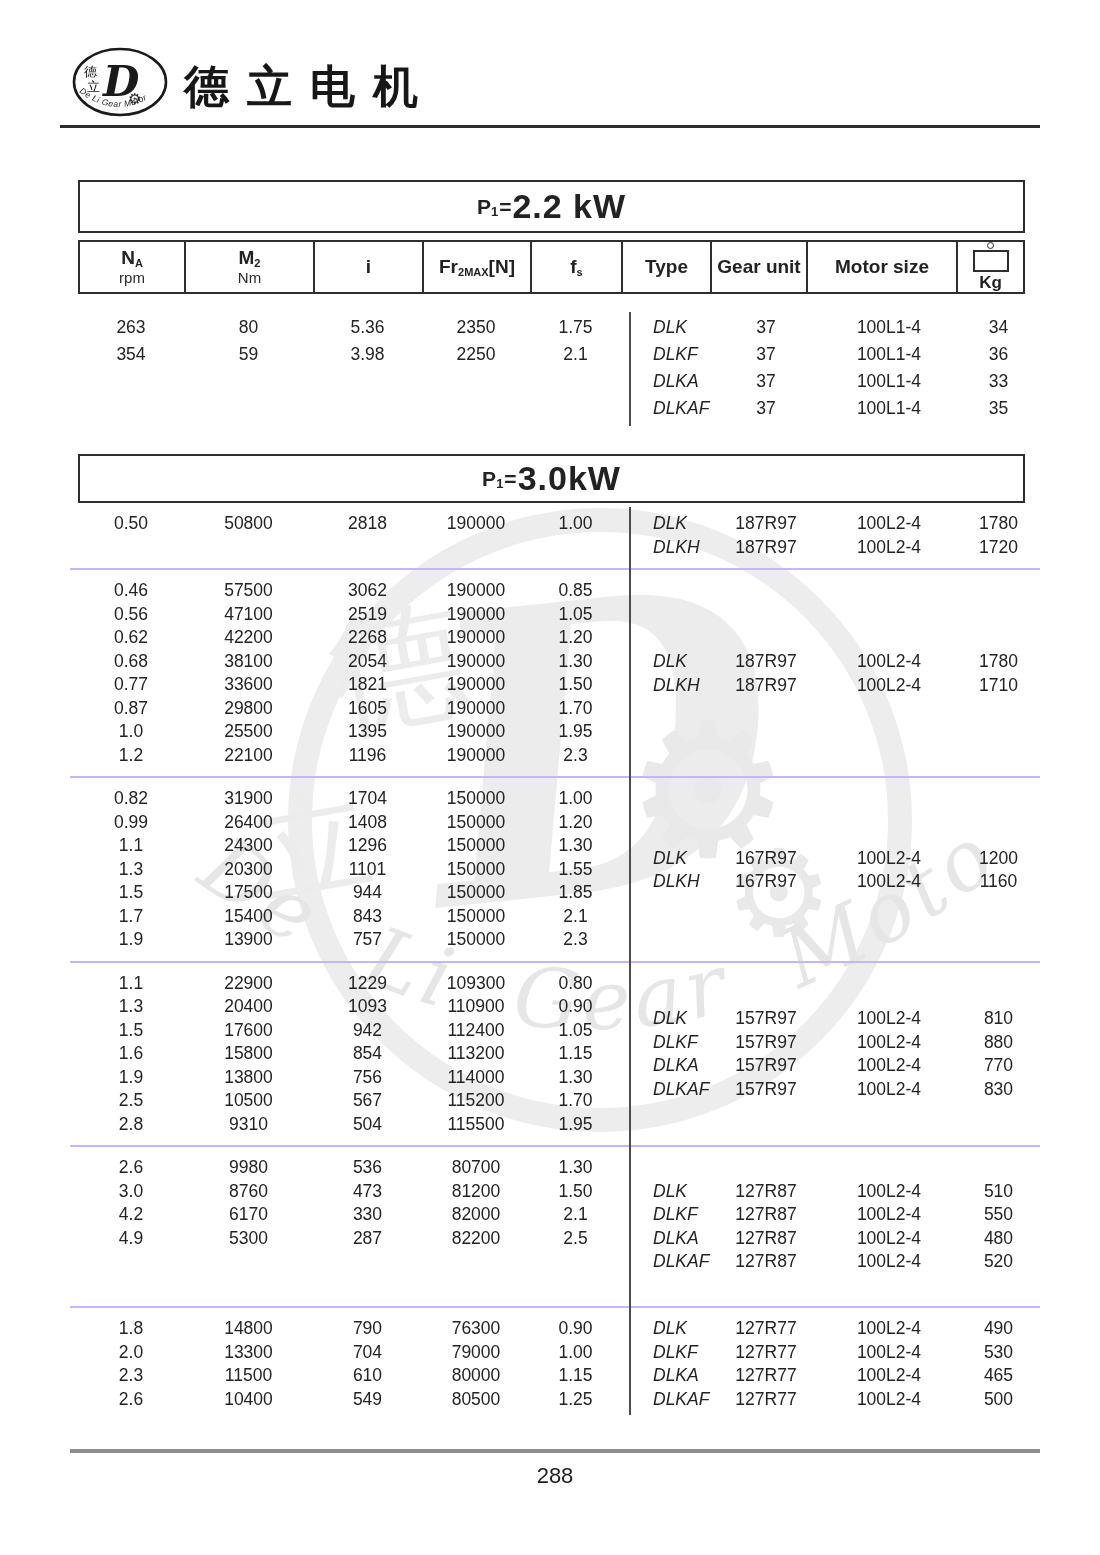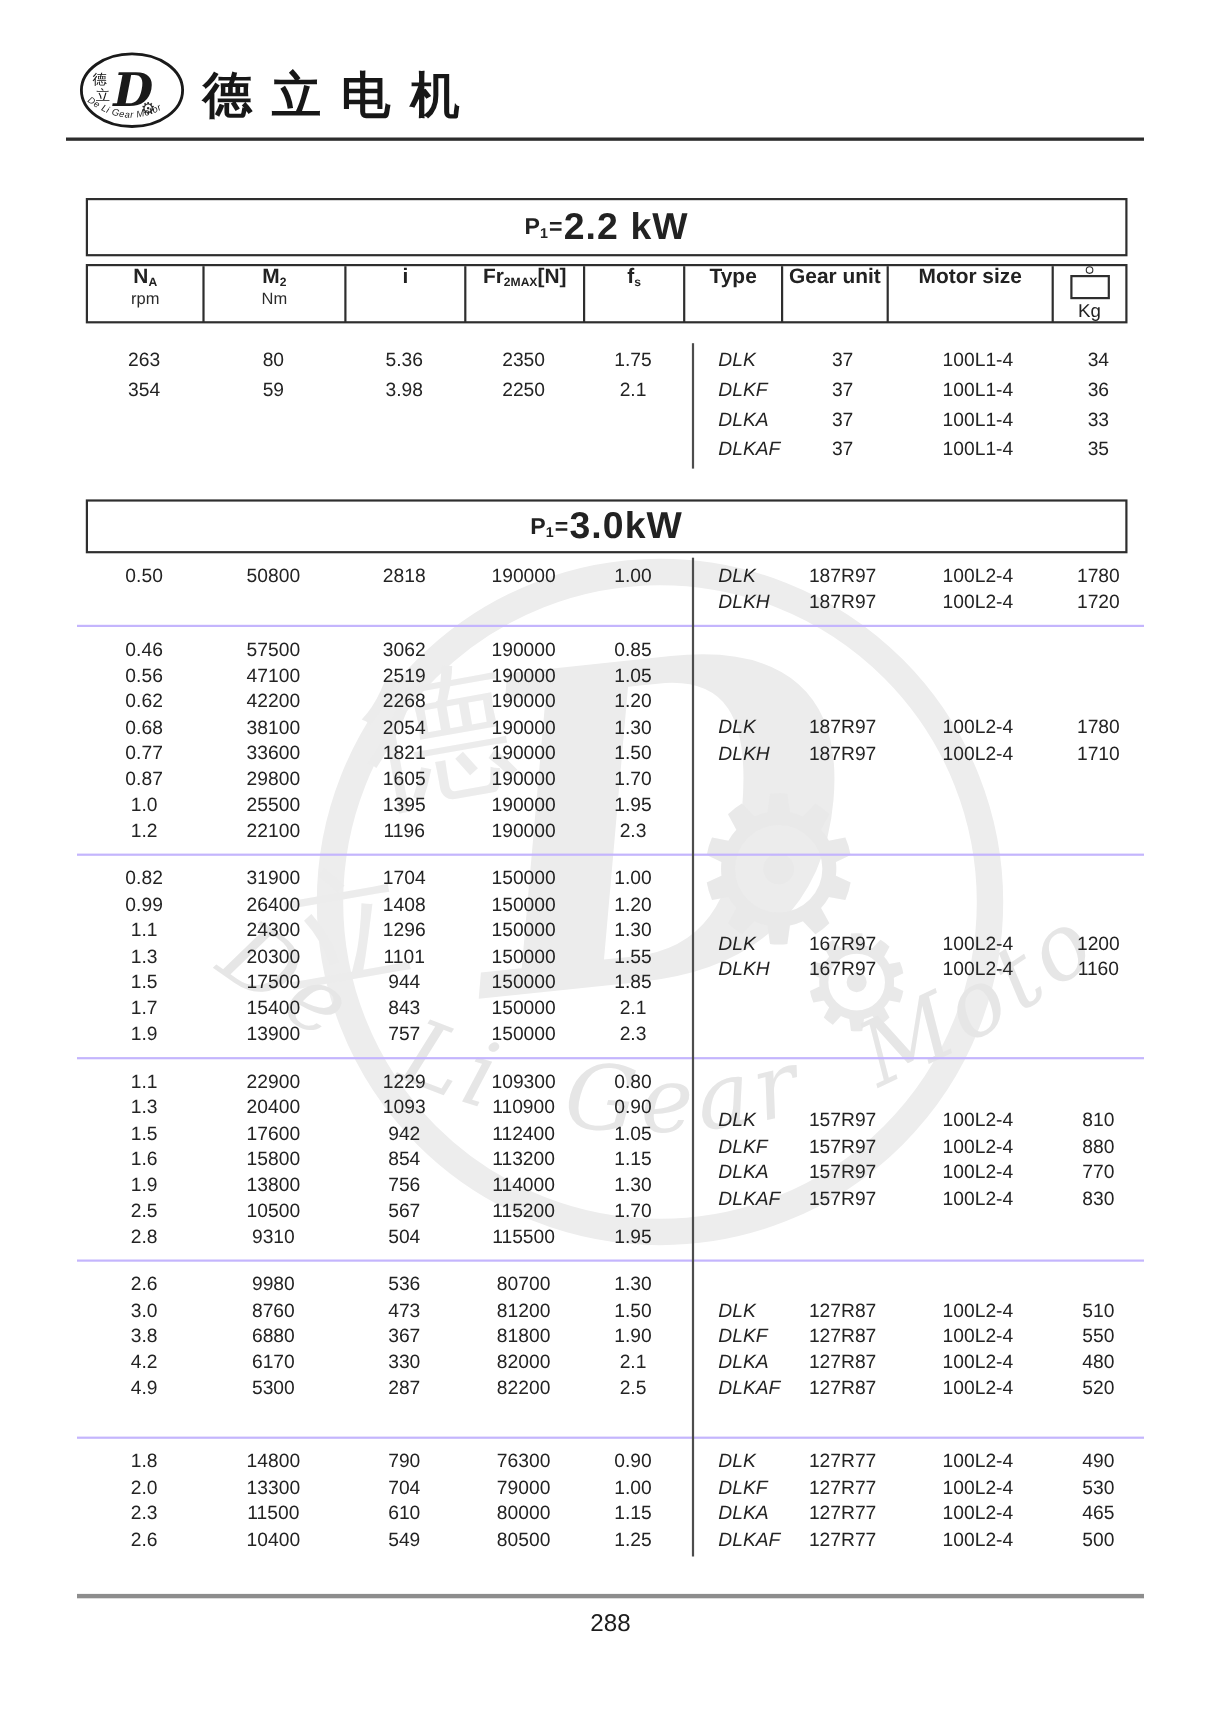--- a/index.html
+++ b/index.html
@@ -33,30 +33,30 @@
   .title-eq{font-size:21px;font-weight:700;margin:0 1px;}
   .title-val{font-size:34px;font-weight:700;letter-spacing:1px;}
 
   
   .headerrow{
     margin:7px 0 0 8px;width:947px;box-sizing:border-box;
     border:2px solid #2e2e2e;height:54px;
     display:grid;grid-template-columns:106px 129px 109px 108px 91px 89px 96px 150px auto;
   }
   .hcell{
-    display:flex;flex-direction:column;align-items:center;
+    display:flex;flex-direction:column;align-items:center;justify-content:center;
     border-right:2px solid #2e2e2e;box-sizing:border-box;line-height:1.1;
   }
   .hcell:last-child{border-right:none;}
   .hmain{font-weight:700;font-size:19px;white-space:nowrap;}
   .hsub{font-size:11px;font-weight:700;position:relative;top:3px;}
   .hunit{font-size:15px;font-weight:400;color:#2b2b2b;margin-top:1px;}
   .wring{width:7px;height:7px;border:1.8px solid #2e2e2e;border-radius:50%;margin:0 auto;background:#fff;box-sizing:border-box;}
   .wbox{width:36px;height:22px;border:2px solid #2e2e2e;box-sizing:border-box;background:#fff;margin-top:1px;}
-  .kglabel{font-size:17px;font-weight:400;margin-top:2px;}
+  .kglabel{font-size:17px;font-weight:700;margin-top:2px;}
 
   
   .t1data{position:relative;height:118px;margin-top:18px;}
   .t1data .lrows{position:absolute;left:8px;top:2px;}
   .t1data .rrows{position:absolute;left:559px;top:2px;}
   .t1data .row5,.t1data .row4{height:27px;}
   .divider{position:absolute;left:559px;top:0;bottom:4px;width:2px;background:#4d4d4d;}
 
   .row5{display:grid;grid-template-columns:106px 129px 109px 108px 91px;}
   .row4{display:grid;grid-template-columns:89px 96px 150px 69px;}
@@ -469,27 +469,20 @@
               <span>1.30</span>
             </div>
             <div class="row5">
               <span>3.0</span>
               <span>8760</span>
               <span>473</span>
               <span>81200</span>
               <span>1.50</span>
             </div>
             <div class="row5">
-              <span>3.8</span>
-              <span>6880</span>
-              <span>367</span>
-              <span>81800</span>
-              <span>1.90</span>
-            </div>
-            <div class="row5">
               <span>4.2</span>
               <span>6170</span>
               <span>330</span>
               <span>82000</span>
               <span>2.1</span>
             </div>
             <div class="row5">
               <span>4.9</span>
               <span>5300</span>
               <span>287</span>

